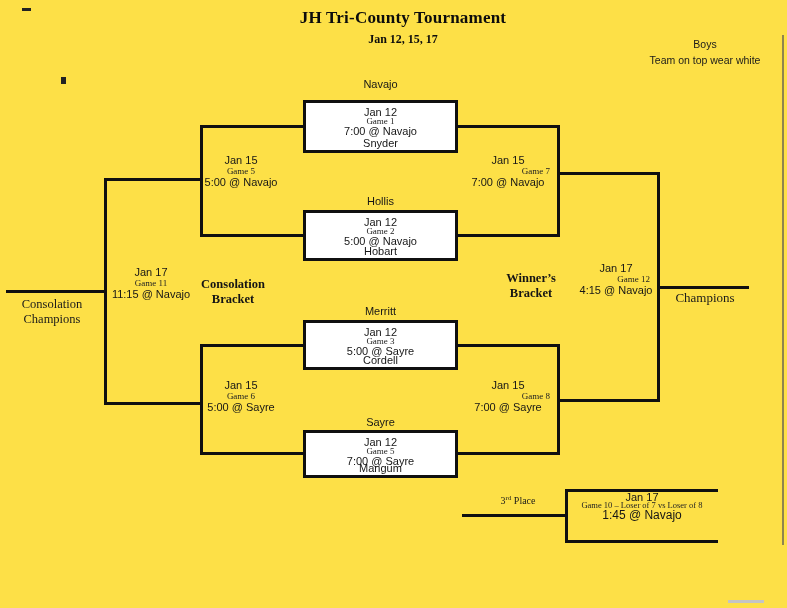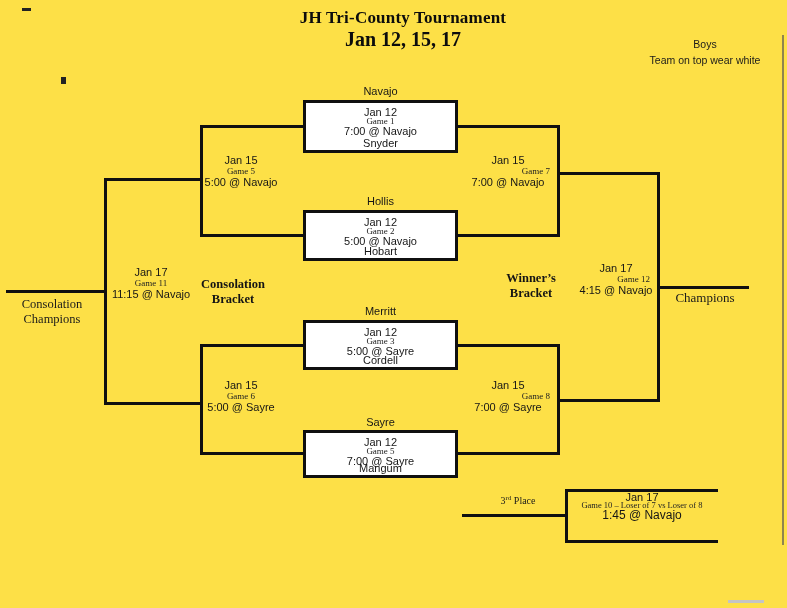--- a/index.html
+++ b/index.html
@@ -5,21 +5,21 @@
   html,body{margin:0;padding:0;}
   body{background:#e8e8e8;font-family:"Liberation Sans",sans-serif;}
   #page{position:relative;width:787px;height:608px;background:#fde047;overflow:hidden;
         font-family:"Liberation Sans",sans-serif;color:#111;}
   .abs{position:absolute;}
   .line{position:absolute;background:#101010;}
   
   #title{left:243px;top:7px;width:320px;text-align:center;
          font-family:"Liberation Serif",serif;font-weight:bold;color:#0c0c0c;}
   #title .t1{font-size:17px;line-height:22px;letter-spacing:.2px;}
-  #title .t2{font-size:20px;line-height:20px;}
+  #title .t2{font-size:12px;line-height:20px;}
   
   #notes{left:625px;top:36px;width:160px;text-align:center;font-size:10.5px;line-height:16px;color:#1a1a1a;}
   
   .gbox{position:absolute;border:3px solid #101010;background:#fff;box-sizing:border-box;
         display:flex;flex-direction:column;align-items:center;}
   .gbox .inner{display:flex;flex-direction:column;align-items:center;padding-top:3px;}
   .date{font-size:11px;line-height:12px;color:#161616;}
   .gamelabel{font-family:"Liberation Serif",serif;font-size:9px;line-height:9px;color:#222;margin-top:-1px;}
   .time{font-size:11px;line-height:12px;color:#161616;margin-top:-1px;}
   .team-top{position:absolute;text-align:center;font-size:11px;color:#161616;}
@@ -62,21 +62,21 @@
   <div id="title" class="abs">
     <div class="t1">JH Tri-County Tournament</div>
     <div class="t2">Jan 12, 15, 17</div>
   </div>
 
   <div id="notes" class="abs">
     <div>Boys</div>
     <div>Team on top wear white</div>
   </div>
 
-  <div class="team-top" style="left:303px;top:85px;width:155px;">Navajo</div>
+  <div class="team-top" style="left:303px;top:78px;width:155px;">Navajo</div>
   <div class="gbox box-g1">
     <div class="inner">
       <div class="date">Jan 12</div>
       <div class="gamelabel">Game 1</div>
       <div class="time">7:00 @ Navajo</div>
     </div>
     <div class="team-bottom">Snyder</div>
   </div>
 
   <div class="team-top" style="left:303px;top:195px;width:155px;">Hollis</div>

